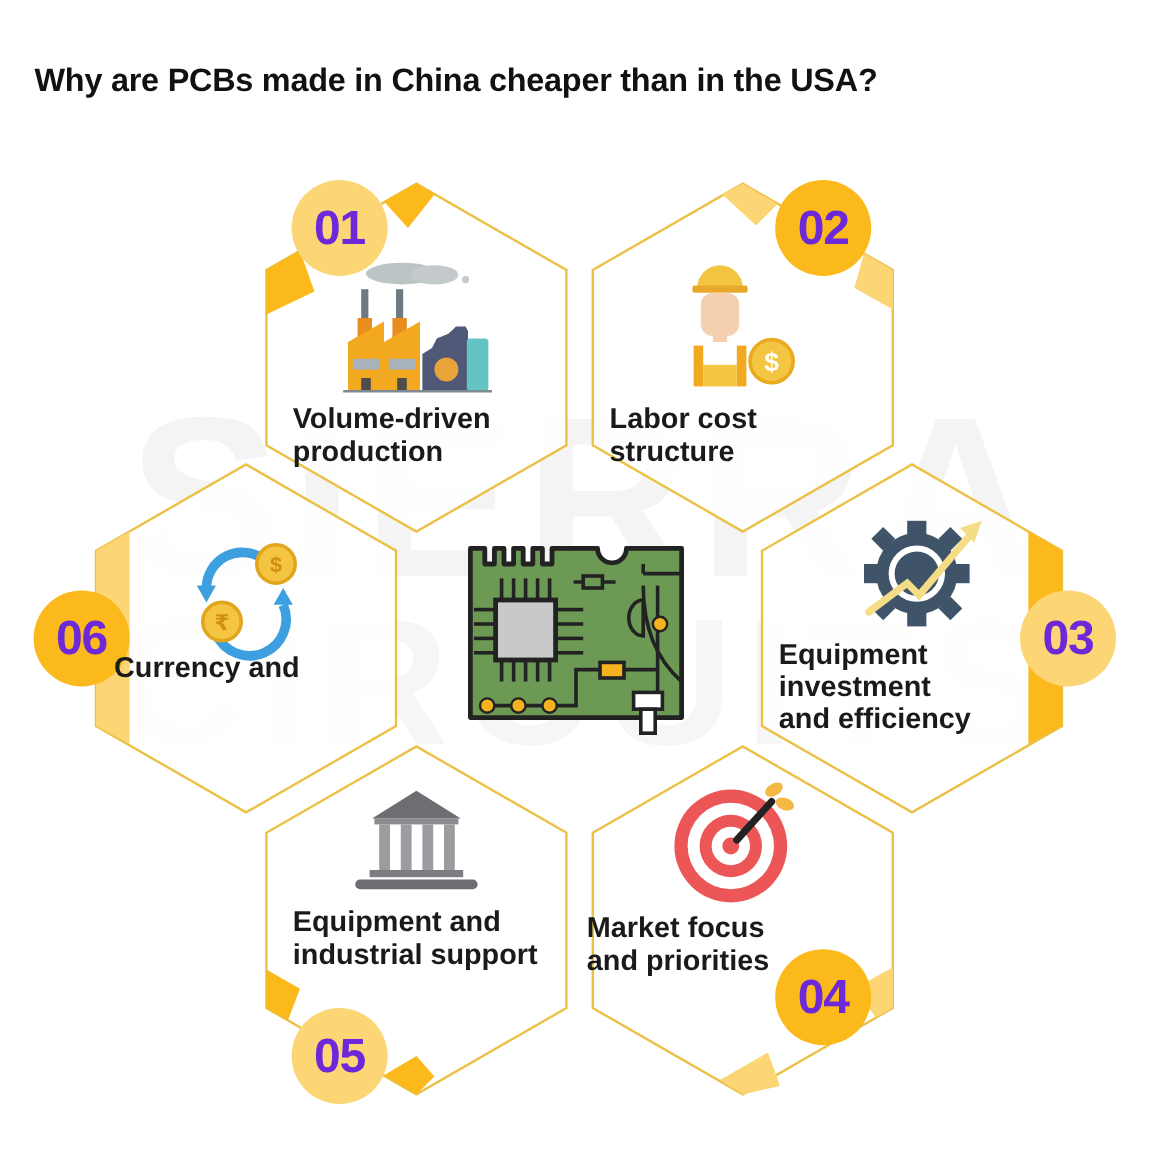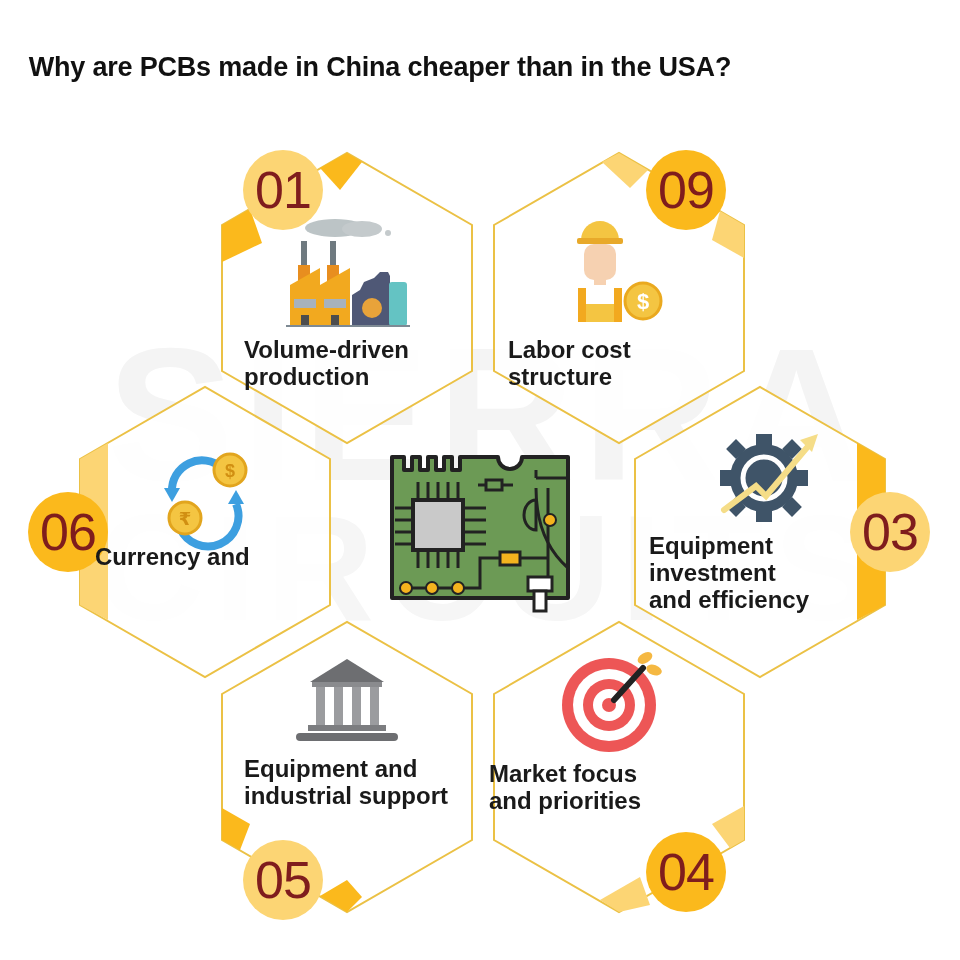--- a/index.html
+++ b/index.html
@@ -17,21 +17,21 @@
     pointer-events:none;
   }
   svg.stage { position:absolute; left:0; top:0; }
   .label {
     position:absolute; color:#1a1a1a;
     font-size:24px; font-weight:bold; line-height:27px; width:220px;
   }
   .badge {
     position:absolute; width:80px; height:80px; border-radius:50%;
     display:flex; align-items:center; justify-content:center;
-    font-size:52px; font-weight:normal; color:#7f1d1d; letter-spacing:-1px;
+    font-size:40px; font-weight:bold; color:#6d28d9; letter-spacing:-1px;
   }
 </style>
 </head>
 <body>
 
 <div class="title">Why are PCBs made in China cheaper than in the USA?</div>
 
 <svg class="watermark" width="940" height="300" viewBox="0 0 940 300">
   <text x="470" y="150" text-anchor="middle" font-family="Liberation Sans, sans-serif" font-weight="bold" font-size="190" fill="#f4f4f4" letter-spacing="8">SIERRA</text>
   <text x="470" y="290" text-anchor="middle" font-family="Liberation Sans, sans-serif" font-weight="bold" font-size="150" fill="#f6f6f6" letter-spacing="10">CIRCUITS</text>
@@ -192,23 +192,23 @@
     <path d="M180,528 A30,30 0 0 0 236,504" fill="none" stroke="#3D9FE0" stroke-width="8"></path>
     <polygon points="228,504 244,504 236,490" fill="#3D9FE0"></polygon>
     <circle cx="230" cy="470" r="16" fill="#F4C542" stroke="#E2A51E" stroke-width="3"></circle>
     <text x="230" y="477" text-anchor="middle" font-size="18" font-weight="bold" fill="#D18F12" font-family="Liberation Sans, sans-serif">$</text>
     <circle cx="185" cy="518" r="16" fill="#F4C542" stroke="#E2A51E" stroke-width="3"></circle>
     <text x="185" y="525" text-anchor="middle" font-size="18" font-weight="bold" fill="#D18F12" font-family="DejaVu Sans, sans-serif">₹</text>
   </g>
 </svg>
 
 <div class="badge" style="left:243px;top:150px;background:#FCD574;">01</div>
-<div class="badge" style="left:646px;top:150px;background:#FBB91C;">09</div>
+<div class="badge" style="left:646px;top:150px;background:#FBB91C;">02</div>
 <div class="badge" style="left:850px;top:492px;background:#FCD574;">03</div>
-<div class="badge" style="left:646px;top:832px;background:#FBB91C;">04</div>
+<div class="badge" style="left:646px;top:791px;background:#FBB91C;">04</div>
 <div class="badge" style="left:243px;top:840px;background:#FCD574;">05</div>
 <div class="badge" style="left:28px;top:492px;background:#FBB91C;">06</div>
 
 <div class="label" style="left:244px;top:336px;">
   <div>Volume-driven</div>
   <div>production</div>
 </div>
 <div class="label" style="left:508px;top:336px;">
   <div>Labor cost</div>
   <div>structure</div>

